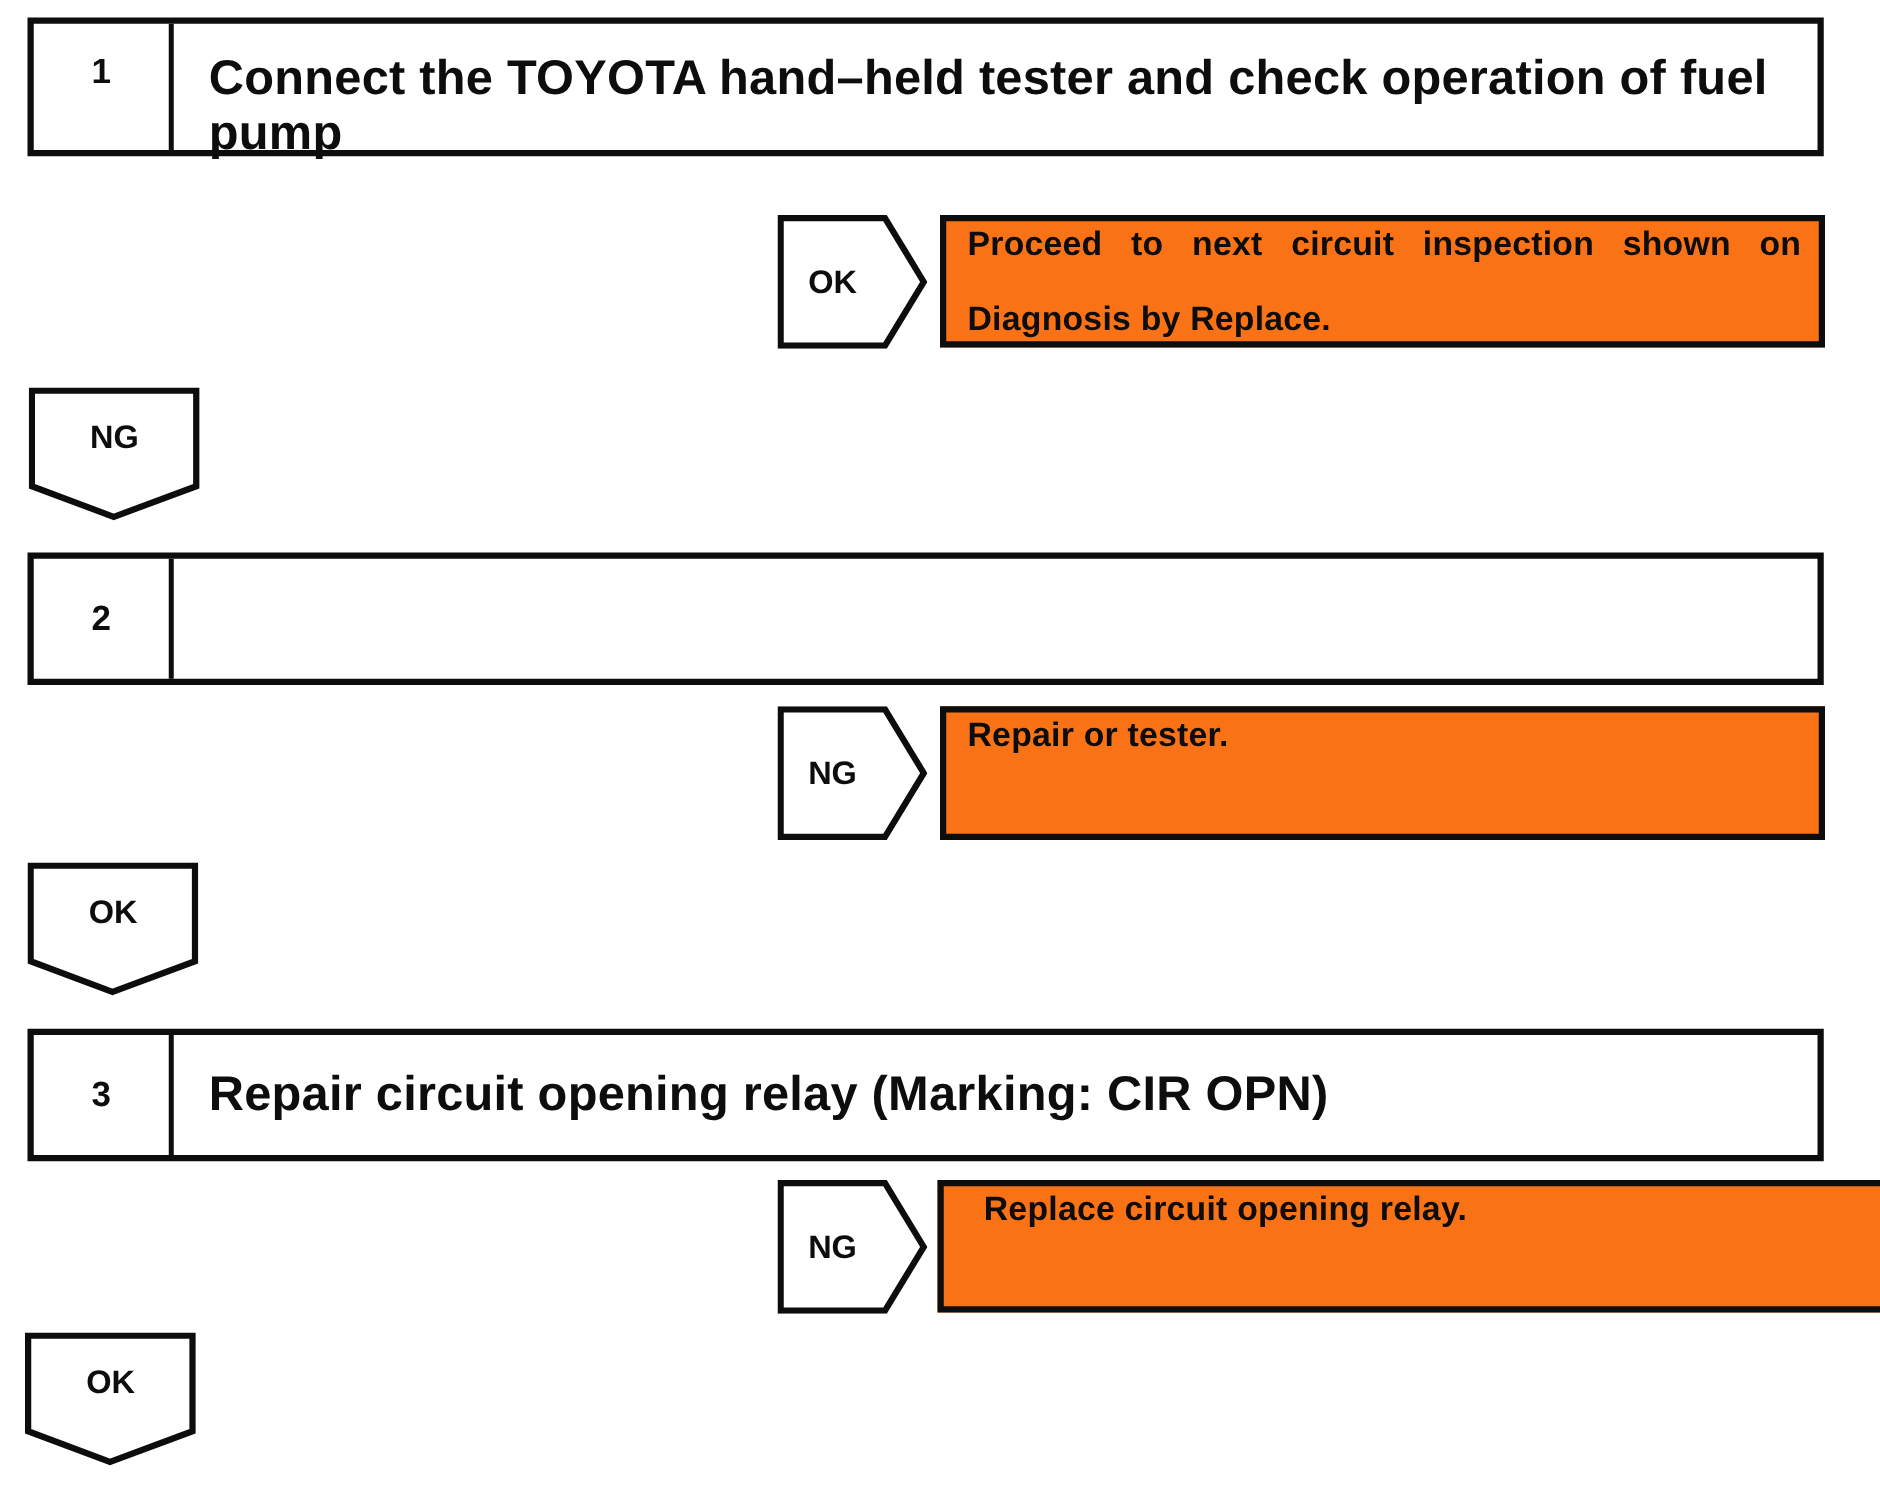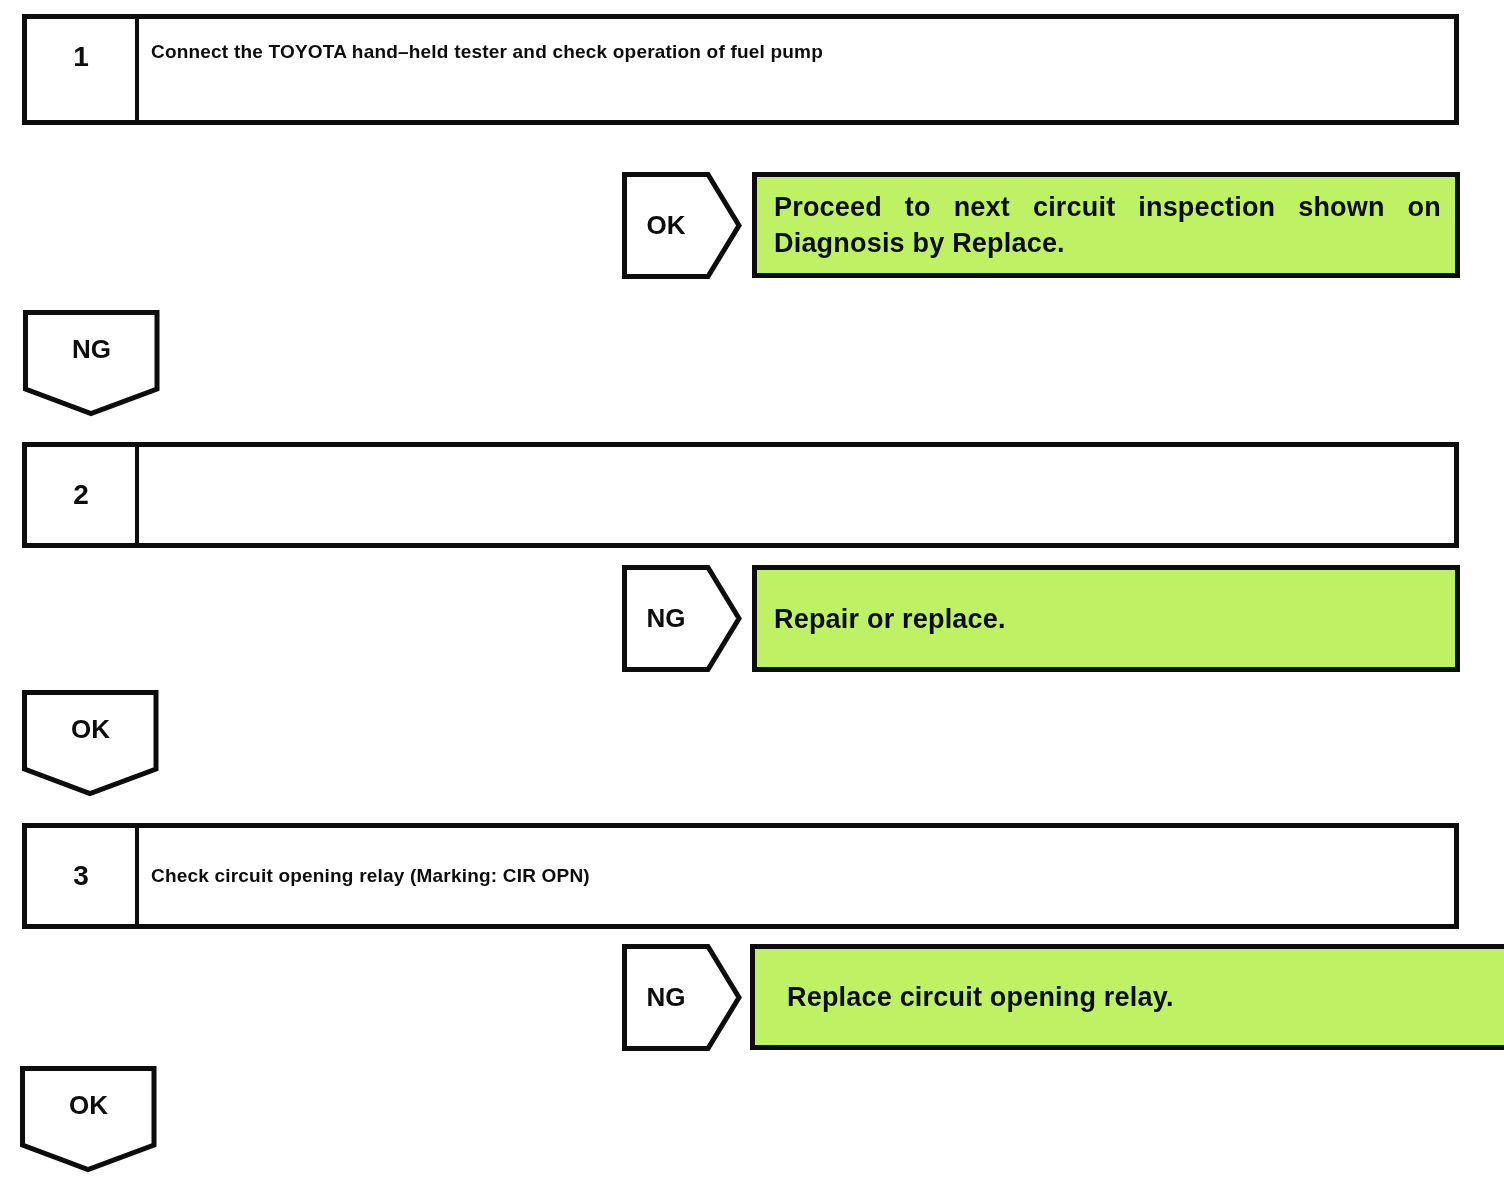--- a/index.html
+++ b/index.html
@@ -29,45 +29,45 @@
     width: 112px;
     border-right: 4px solid #0d0d0d;
     display: flex;
     justify-content: center;
     font-size: 28px;
     box-sizing: border-box;
   }
   .step-title {
     flex: 1;
     display: flex;
-    padding-left: 12px;
-    font-size: 19px;
+    padding-left: 28px;
+    font-size: 39px;
     letter-spacing: 0.2px;
     box-sizing: border-box;
   }
   .v-center { align-items: center; }
   .v-top { align-items: flex-start; padding-top: 22px; }
 
   
   .branch-arrow { width: 120px; height: 107px; }
   .branch-arrow svg, .connector svg { display: block; }
   .branch-label {
     position: absolute;
     top: 0; left: 0;
     width: 88px; height: 100%;
     display: flex; align-items: center; justify-content: center;
     font-size: 26px;
   }
   .result-box {
     border: 5px solid #0d0d0d;
-    background: #bef264;
+    background: #f97316;
     box-sizing: border-box;
     display: flex;
     flex-direction: column;
-    justify-content: center;
+    justify-content: space-between;
     padding: 0 14px 0 17px;
     font-size: 27px;
     letter-spacing: 0.2px;
   }
   .result-line { line-height: 36px; }
   .justify-line {
     text-align: justify;
     text-align-last: justify;
   }
 
@@ -113,33 +113,33 @@
     <div class="step-num v-center">2</div>
   </div>
 
   <div class="abs branch-arrow" style="left:622px; top:565px;">
     <svg width="120" height="107" viewBox="0 0 120 107">
       <polygon points="2.5,2.5 86,2.5 117,53.5 86,104.5 2.5,104.5" fill="#ffffff" stroke="#0d0d0d" stroke-width="5"></polygon>
     </svg>
     <div class="branch-label">NG</div>
   </div>
   <div class="abs result-box" style="left:752px; top:565px; width:708px; height:107px;">
-    <div class="result-line">Repair or replace.</div>
+    <div class="result-line">Repair or tester.</div>
   </div>
 
   <div class="abs connector" style="left:22px; top:690px;">
     <svg width="137" height="107" viewBox="0 0 137 107">
       <polygon points="2.5,2.5 134,2.5 134,79 68,103.5 2.5,79" fill="#ffffff" stroke="#0d0d0d" stroke-width="5"></polygon>
     </svg>
     <div class="connector-label">OK</div>
   </div>
 
   <div class="abs step-box" style="left:22px; top:823px; width:1437px; height:106px;">
     <div class="step-num v-center">3</div>
-    <div class="step-title v-center">Check circuit opening relay (Marking: CIR OPN)</div>
+    <div class="step-title v-center">Repair circuit opening relay (Marking: CIR OPN)</div>
   </div>
 
   <div class="abs branch-arrow" style="left:622px; top:944px;">
     <svg width="120" height="107" viewBox="0 0 120 107">
       <polygon points="2.5,2.5 86,2.5 117,53.5 86,104.5 2.5,104.5" fill="#ffffff" stroke="#0d0d0d" stroke-width="5"></polygon>
     </svg>
     <div class="branch-label">NG</div>
   </div>
   <div class="abs result-box" style="left:750px; top:944px; width:823px; height:106px;padding-left:32px;">
     <div class="result-line">Replace circuit opening relay.</div>

